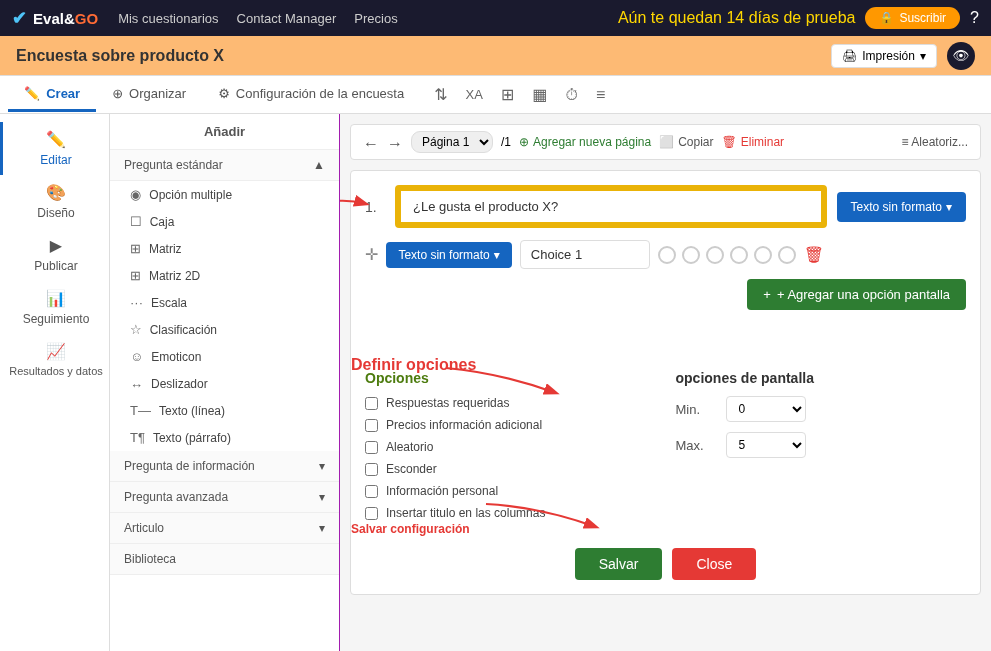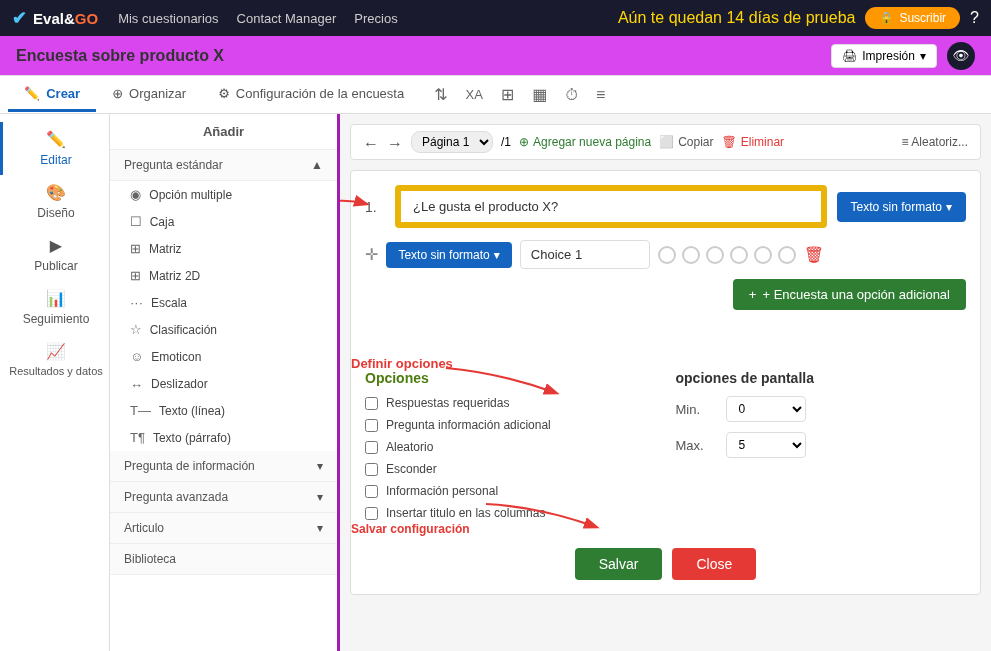--- a/index.html
+++ b/index.html
@@ -25,21 +25,21 @@
     .top-nav-right { display: flex; align-items: center; gap: 10px; font-size: 12px; color: #ccc; }
     .trial-badge { color: #ffd700; font-size: 16px; }
     .subscribe-btn {
       background: #ff9800; color: white; border: none; border-radius: 20px;
       padding: 4px 14px; font-size: 12px; cursor: pointer; display: flex; align-items: center; gap: 5px;
     }
     .help-icon { color: white; font-size: 16px; cursor: pointer; }
 
     
     .page-header {
-      background: #d946ef; border-bottom: 1px solid #ddd;
+      background: #fdba74; border-bottom: 1px solid #ddd;
       height: 40px; display: flex; align-items: center; justify-content: space-between;
       padding: 0 16px;
     }
     .page-title { font-size: 16px; font-weight: bold; color: #333; }
     .page-header-right { display: flex; align-items: center; gap: 10px; }
     .print-btn {
       background: white; border: 1px solid #ddd; border-radius: 4px;
       padding: 4px 10px; font-size: 12px; cursor: pointer; display: flex; align-items: center; gap: 5px;
     }
     .eye-btn {
@@ -78,21 +78,21 @@
     .sidebar-item.active { color: #1565c0; border-left: 3px solid #1565c0; }
     .sidebar-item-icon { font-size: 16px; }
 
     
     .content-area {
       flex: 1; display: flex; overflow: hidden;
     }
 
     
     .add-panel {
-      width: 230px; background: white; border-right: 3px solid #a21caf; overflow-y: auto;
+      width: 230px; background: white; border-right: 1px solid #a21caf; overflow-y: auto;
     }
     .add-panel-header {
       padding: 10px 14px; font-size: 13px; font-weight: bold; color: #555; text-align: center;
       border-bottom: 1px solid #eee;
     }
     .category-header {
       display: flex; justify-content: space-between; align-items: center;
       padding: 8px 14px; font-size: 12px; color: #555; cursor: pointer;
       background: #fafafa; border-bottom: 1px solid #eee;
     }
@@ -417,45 +417,45 @@
             <div class="radio-circle"></div>
             <div class="radio-circle"></div>
             <div class="radio-circle"></div>
             <div class="radio-circle"></div>
           </div>
           <button class="delete-choice-btn">🗑</button>
         </div>
 
         <div class="clearfix">
 
-          <div style="position:absolute; left:0px; top:185px; color:#e53935; font-size:13px; font-weight:bold;">Definir opciones</div>
+          <div style="position:absolute; left:0px; top:185px; color:#e53935; font-size:16px; font-weight:bold;">Definir opciones</div>
           <svg style="position:absolute; left:90px; top:192px;" width="120" height="40">
             <defs>
                 <marker id="ah2" markerWidth="8" markerHeight="8" refX="6" refY="3" orient="auto">
                   <path d="M0,0 L0,6 L8,3 z" fill="#e53935"></path>
                 </marker>
               </defs>
             <path d="M5,5 Q60,10 115,30" stroke="#e53935" stroke-width="2" fill="none" marker-end="url(#ah2)"></path>
           </svg>
           <button class="add-option-btn">
             <span>+</span>
-            <span>+ Encuesta una opción adicional</span>
+            <span>+ Agregar una opción pantalla</span>
           </button>
         </div>
 
         <div class="options-section" style="margin-top:50px;">
           <div class="options-col">
             <div class="options-title">Opciones</div>
             <div class="option-row">
               <input type="checkbox" class="option-checkbox" style="">
               <span>Respuestas requeridas</span>
             </div>
             <div class="option-row">
               <input type="checkbox" class="option-checkbox" style="">
-              <span>Pregunta información adicional</span>
+              <span>Precios información adicional</span>
             </div>
             <div class="option-row">
               <input type="checkbox" class="option-checkbox" style="">
               <span>Aleatorio</span>
             </div>
             <div class="option-row">
               <input type="checkbox" class="option-checkbox" style="">
               <span>Esconder</span>
             </div>
             <div class="option-row">

